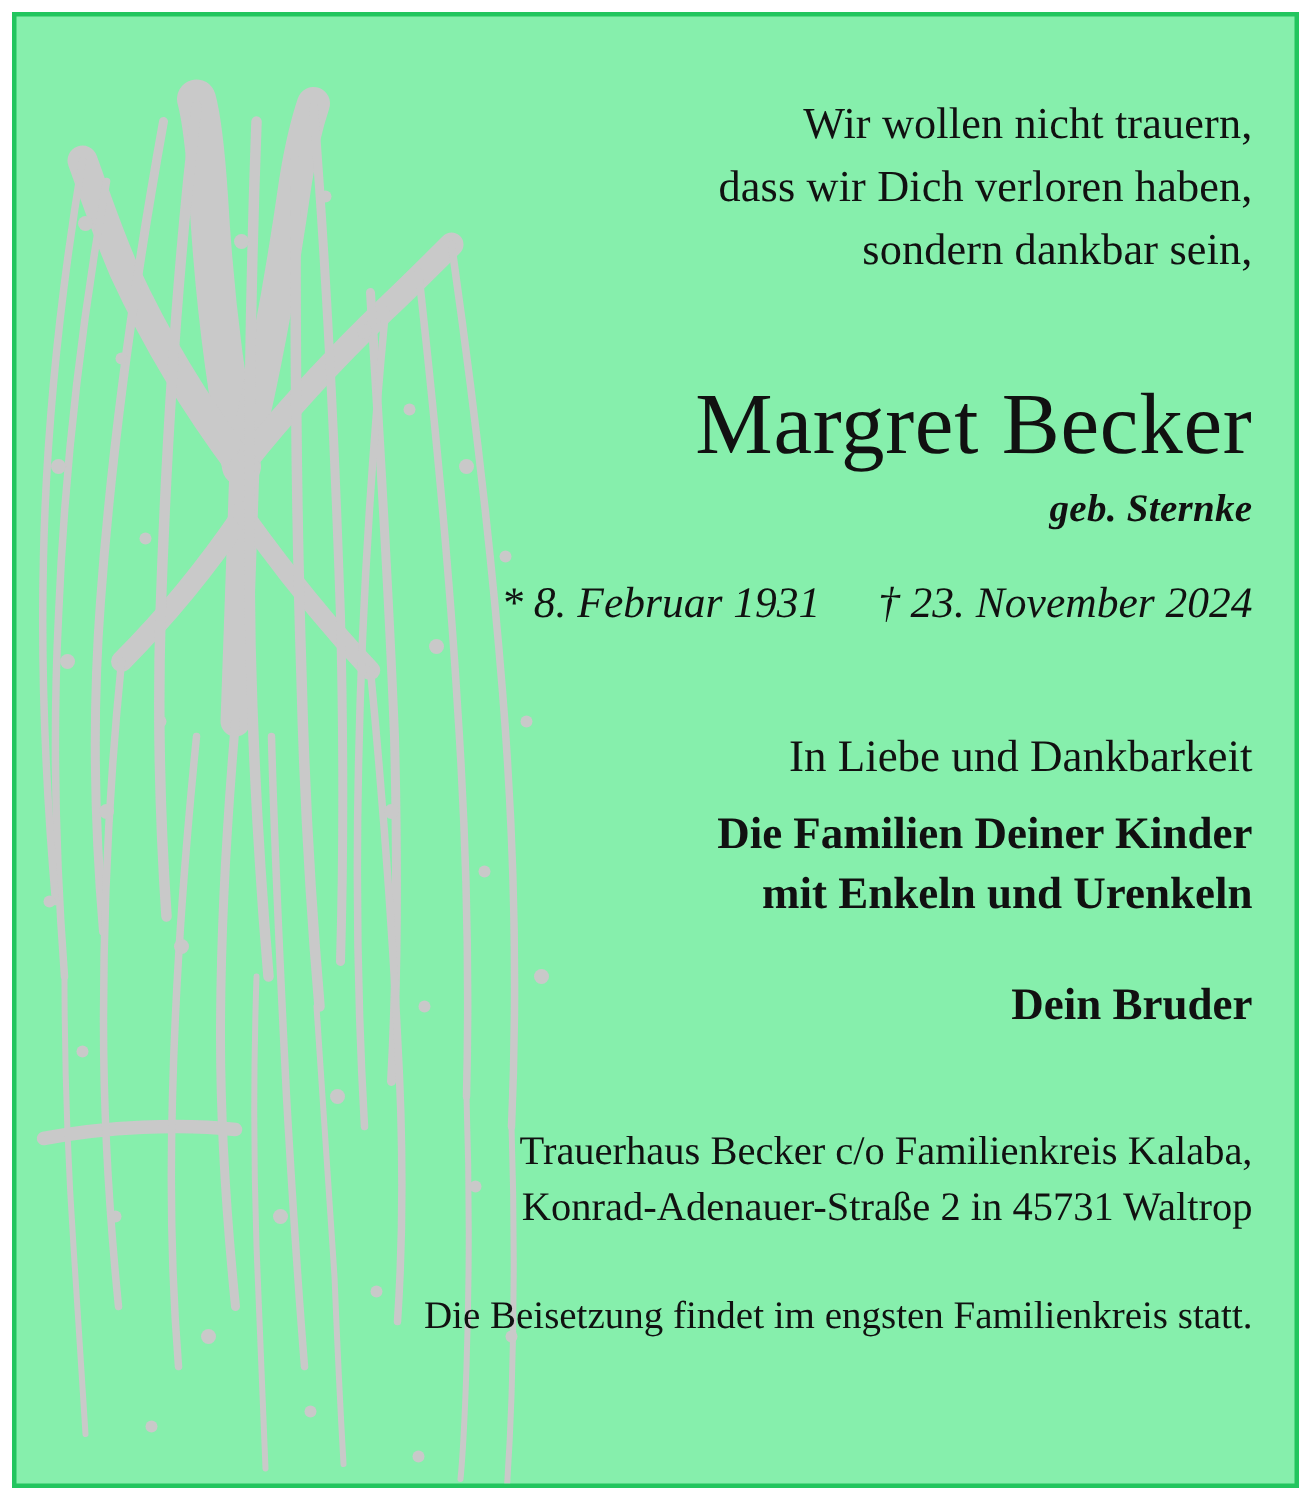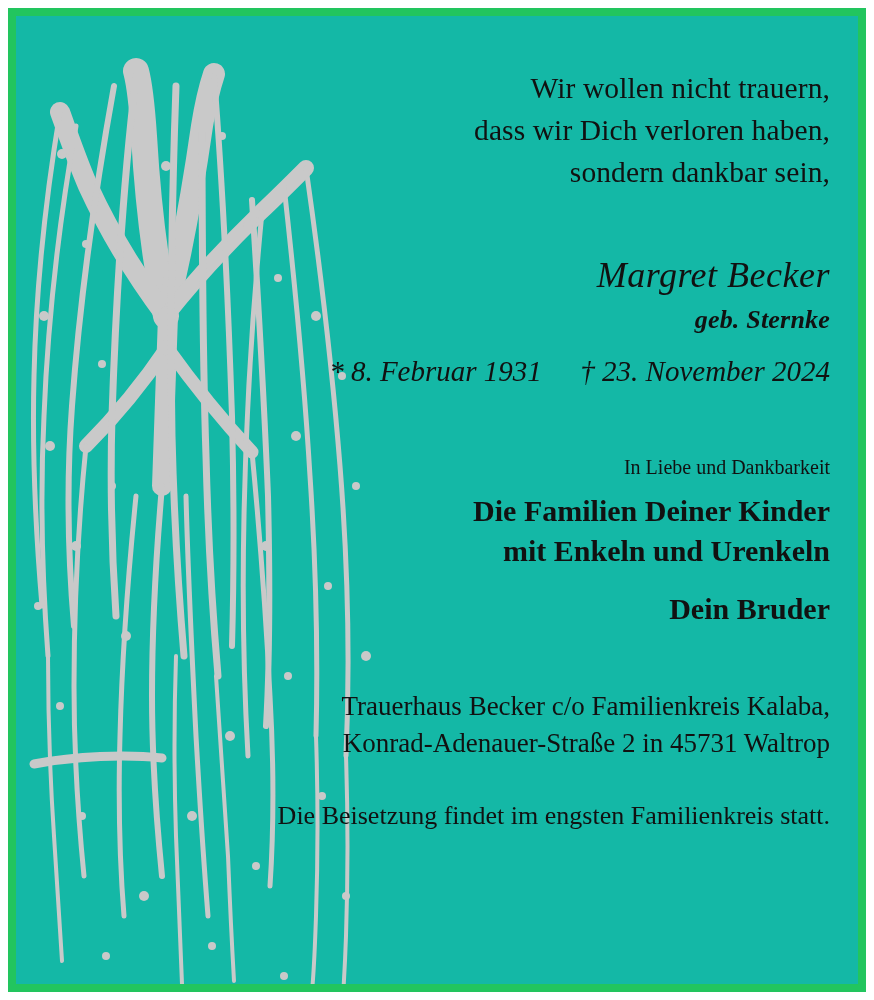--- a/index.html
+++ b/index.html
@@ -19,22 +19,22 @@
     box-sizing: border-box;
     background: #ffffff;
     overflow: hidden;
   }
   .frame {
     position: absolute;
     left: 8px;
     top: 8px;
     right: 8px;
     bottom: 8px;
-    border: 8px solid #22c55e;
-    background: #14b8a6;
+    border: 3px solid #22c55e;
+    background: #86efac;
     box-sizing: border-box;
     overflow: hidden;
   }
   
   .tree-art {
     position: absolute;
     left: 0;
     top: 0;
     width: 420px;
     height: 100%;
@@ -51,53 +51,52 @@
   }
   .verse {
     margin-top: 52px;
     font-size: 29.5px;
     line-height: 1.42;
     letter-spacing: .1px;
   }
   .verse div { white-space: nowrap; }
   .name {
     margin-top: 62px;
-    font-size: 36px;
-    font-style: italic;
+    font-size: 58px;
     letter-spacing: .5px;
     line-height: 1.1;
   }
   .maiden {
     margin-top: 10px;
     font-size: 26px;
     font-style: italic;
     font-weight: bold;
     letter-spacing: .2px;
   }
   .dates {
-    margin-top: 20px;
+    margin-top: 32px;
     font-size: 29px;
     font-style: italic;
     white-space: nowrap;
   }
   .dates .gap { display: inline-block; width: 24px; }
   .dedication {
     margin-top: 66px;
-    font-size: 20px;
+    font-size: 30px;
     line-height: 1.35;
   }
   .family {
     margin-top: 10px;
     font-size: 30px;
     font-weight: bold;
     line-height: 1.32;
   }
   .family div { white-space: nowrap; }
   .brother {
-    margin-top: 22px;
+    margin-top: 38px;
     font-size: 30px;
     font-weight: bold;
   }
   .address {
     margin-top: 62px;
     font-size: 27px;
     line-height: 1.35;
   }
   .address div { white-space: nowrap; }
   .burial {

